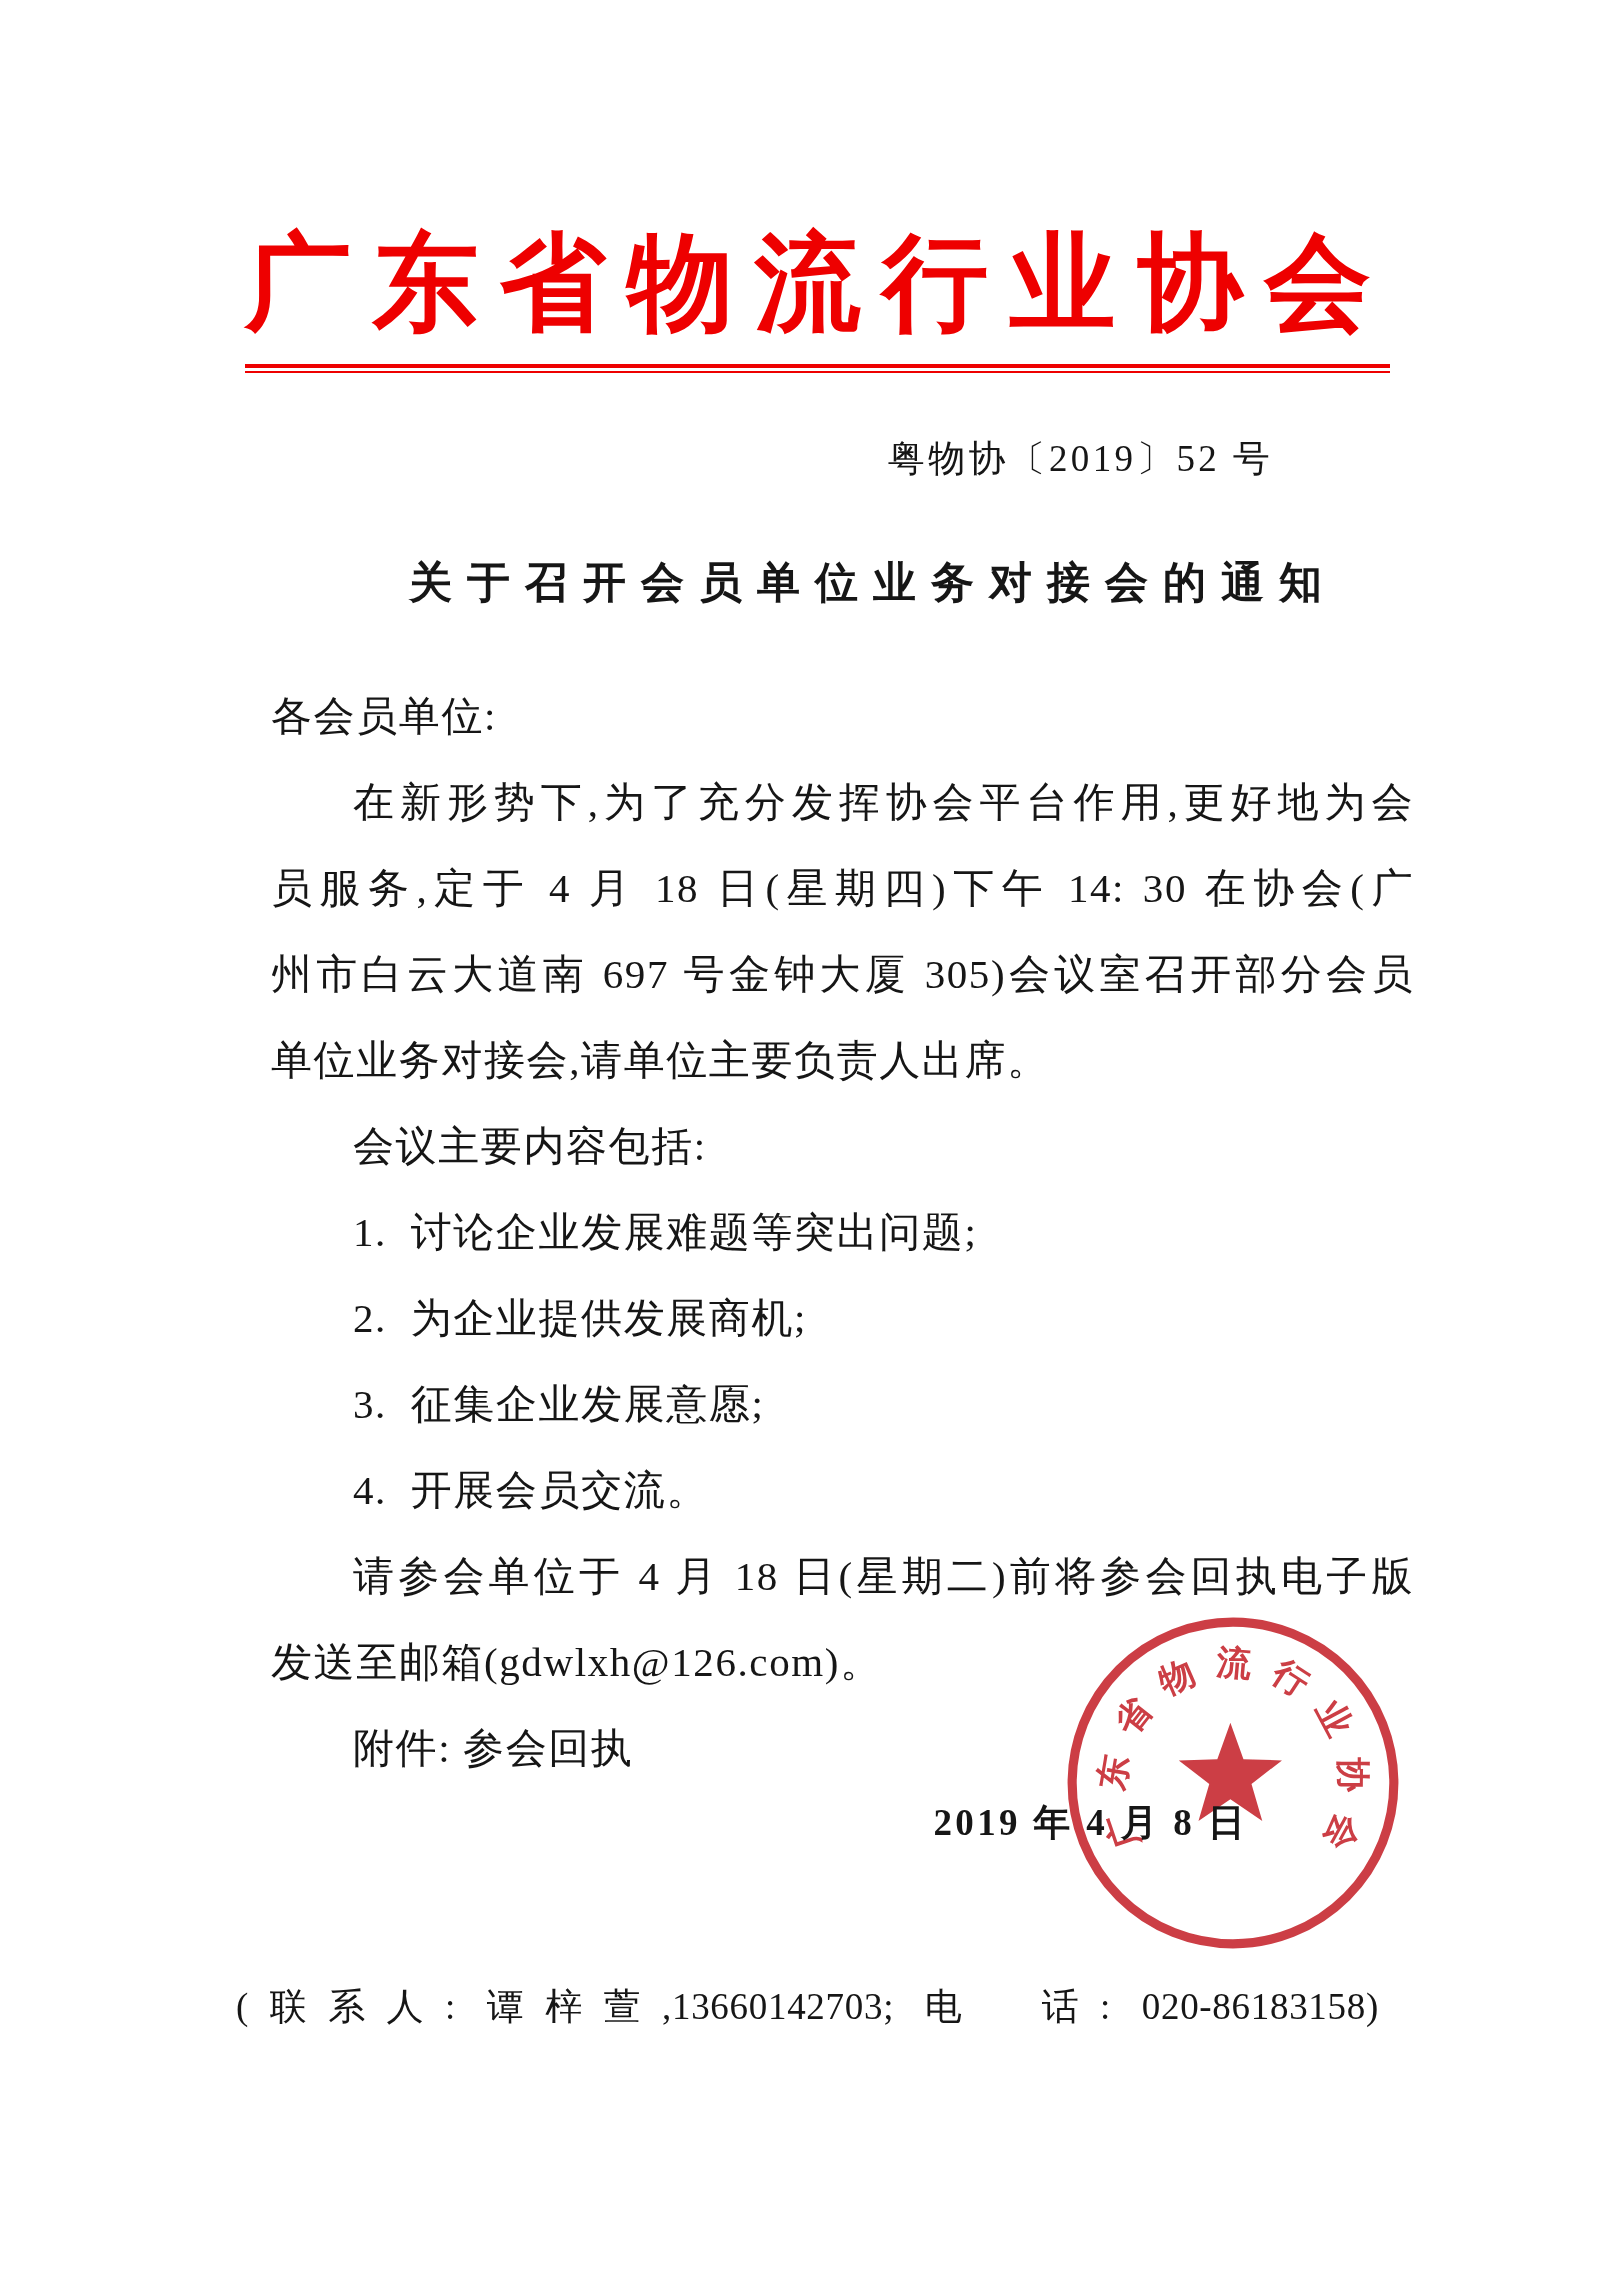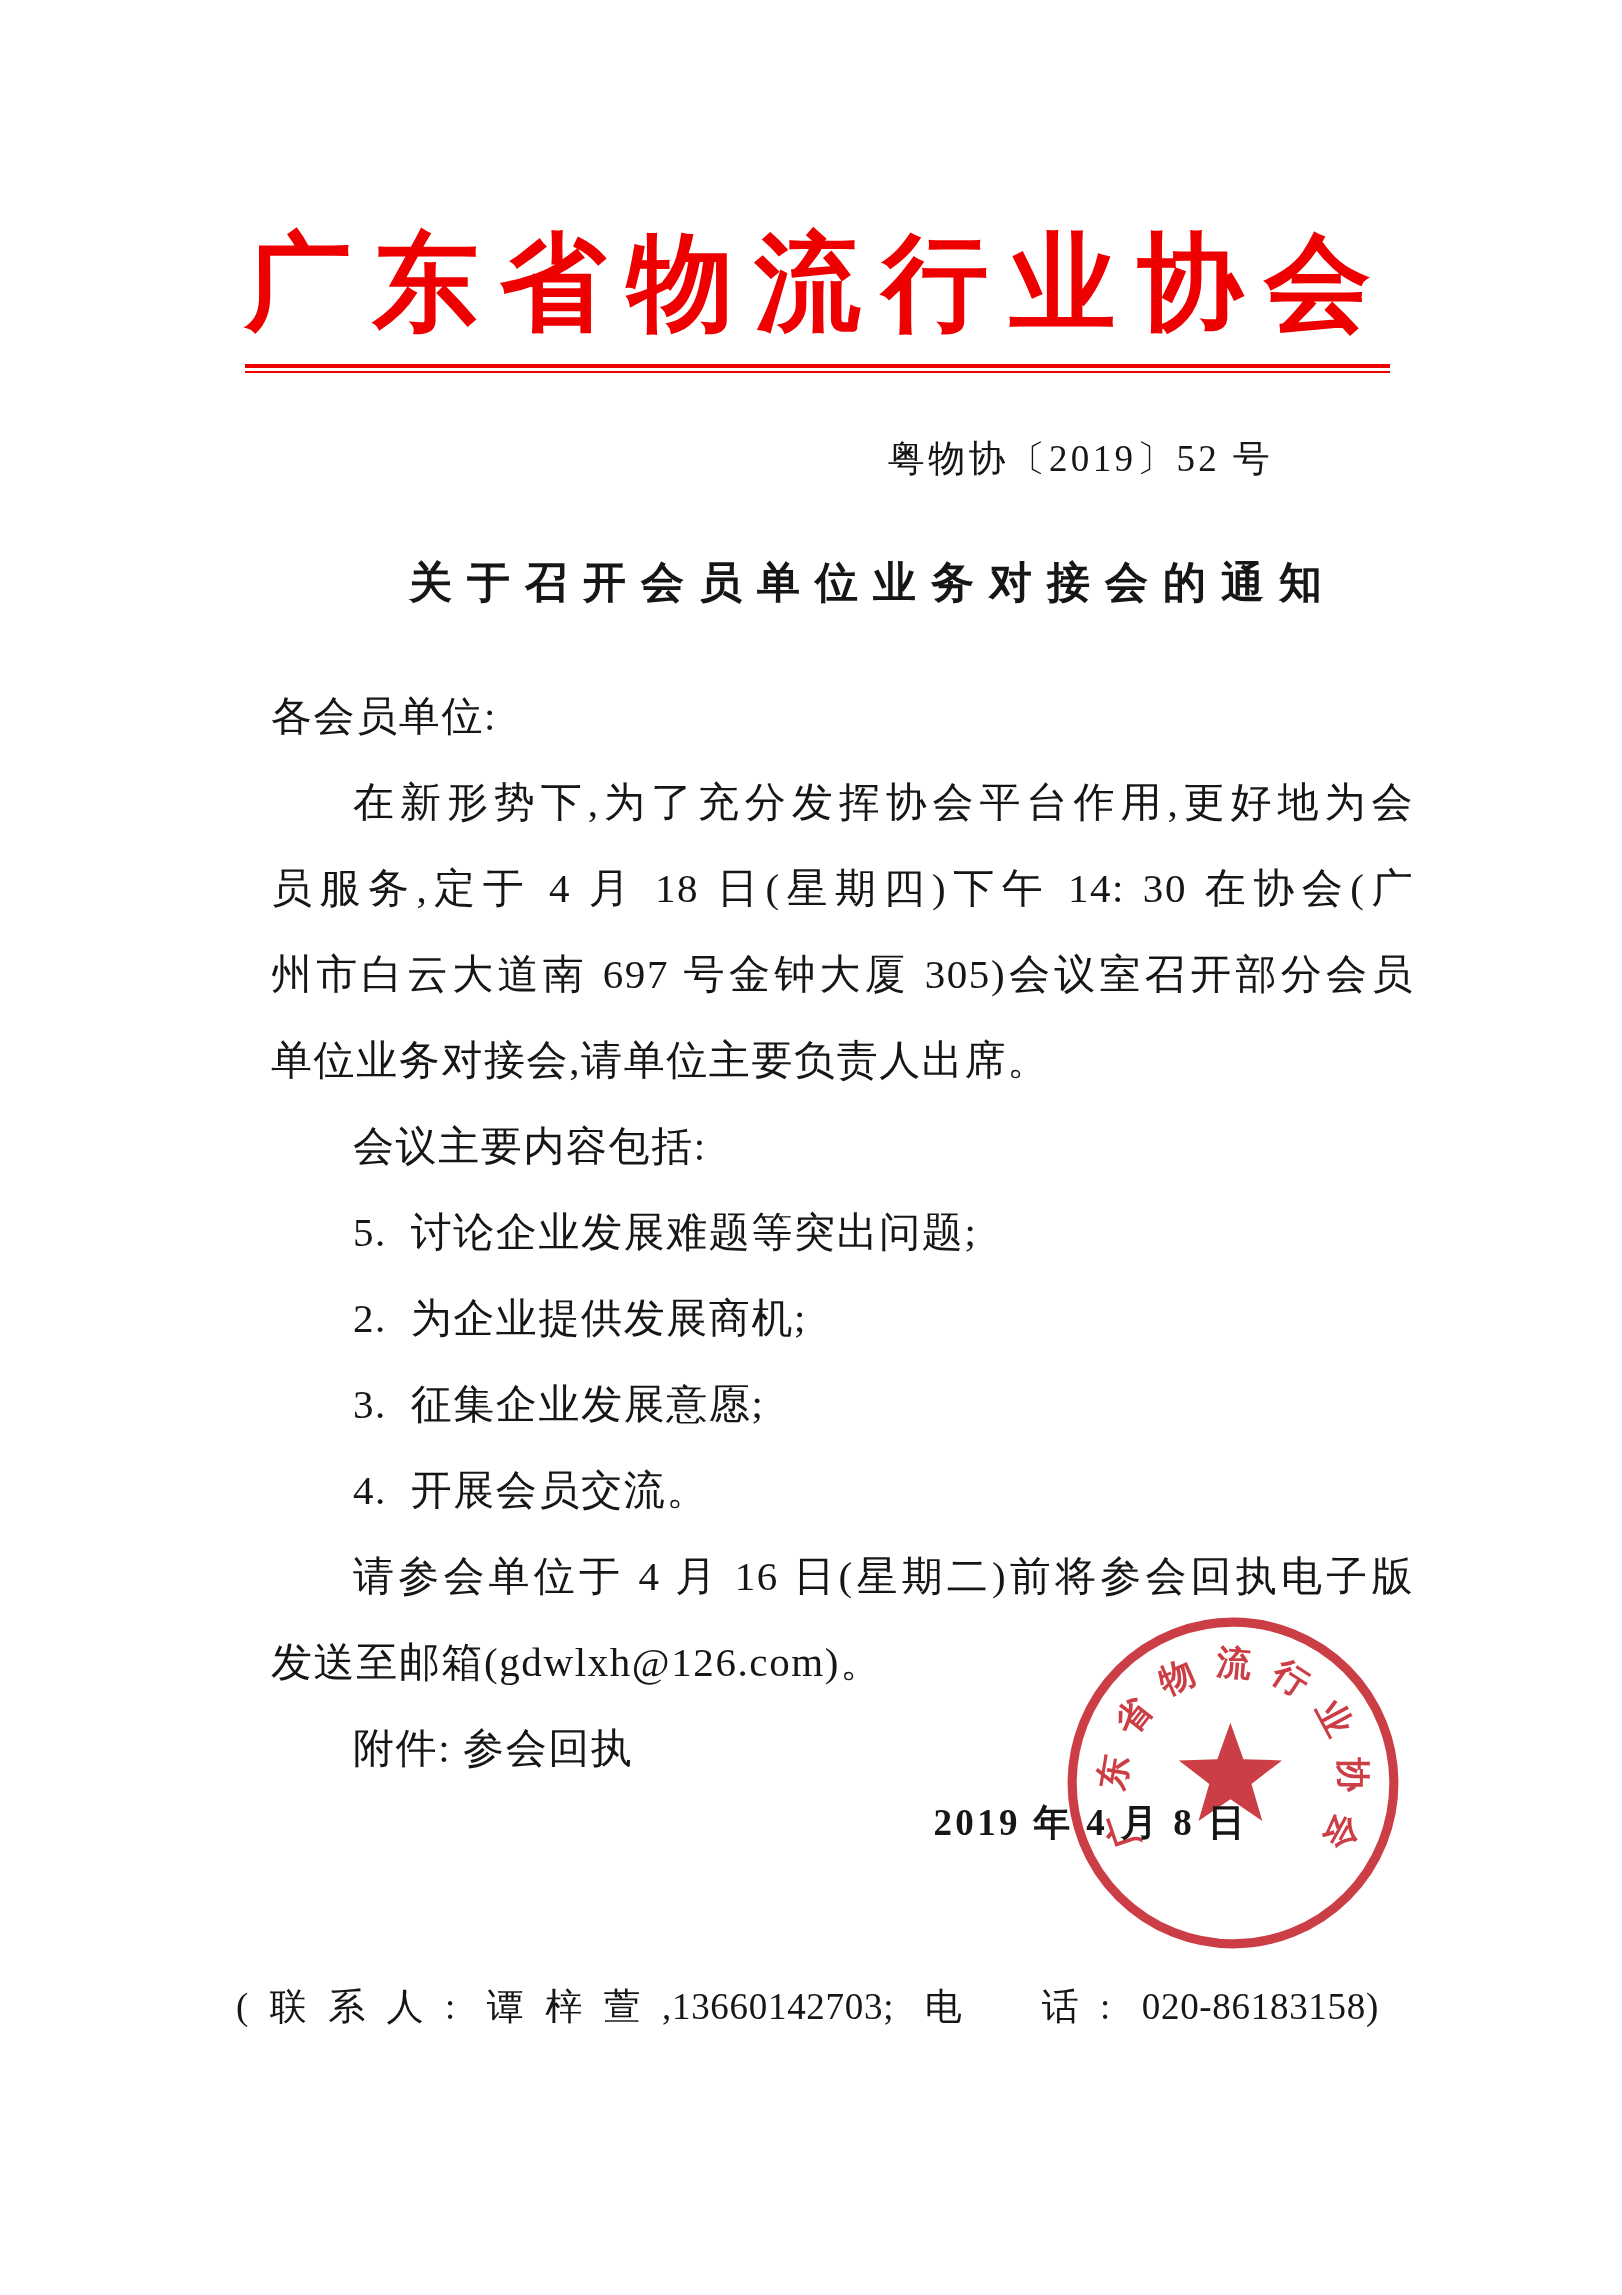--- a/index.html
+++ b/index.html
@@ -83,25 +83,25 @@
 
   <div class="doc-title">关于召开会员单位业务对接会的通知</div>
 
   <div class="body-text" id="body-lines">
       <div class="line">各会员单位:</div>
       <div class="line indent jl">在新形势下,为了充分发挥协会平台作用,更好地为会</div>
       <div class="line jl">员服务,定于 4 月 18 日(星期四)下午 14: 30 在协会(广</div>
       <div class="line jl">州市白云大道南 697 号金钟大厦 305)会议室召开部分会员</div>
       <div class="line">单位业务对接会,请单位主要负责人出席。</div>
       <div class="line indent">会议主要内容包括:</div>
-      <div class="line indent">5.  讨论企业发展难题等突出问题;</div>
+      <div class="line indent">1.  讨论企业发展难题等突出问题;</div>
       <div class="line indent">2.  为企业提供发展商机;</div>
       <div class="line indent">3.  征集企业发展意愿;</div>
       <div class="line indent">4.  开展会员交流。</div>
-      <div class="line indent jl">请参会单位于 4 月 16 日(星期二)前将参会回执电子版</div>
+      <div class="line indent jl">请参会单位于 4 月 18 日(星期二)前将参会回执电子版</div>
       <div class="line">发送至邮箱(gdwlxh@126.com)。</div>
       <div class="line indent">附件: 参会回执</div>
     </div>
 
   <svg class="seal" viewBox="-260 -260 520 520" xmlns="http://www.w3.org/2000/svg" aria-hidden="true">
     <circle cx="0" cy="0" r="246" fill="none" stroke="#c5242c" stroke-width="14"></circle>
     <polygon fill="#c5242c" points="-4,-92 16,-36.5 74.9,-34.6 28.3,1.5 44.8,58.1 -4,25 -52.8,58.1 -36.3,1.5 -82.9,-34.6 -24,-36.5"></polygon>
     <defs>
       <path id="sealArc" d="M -130 101.6 A 165 165 0 1 1 130 101.6" fill="none"></path>
     </defs>

